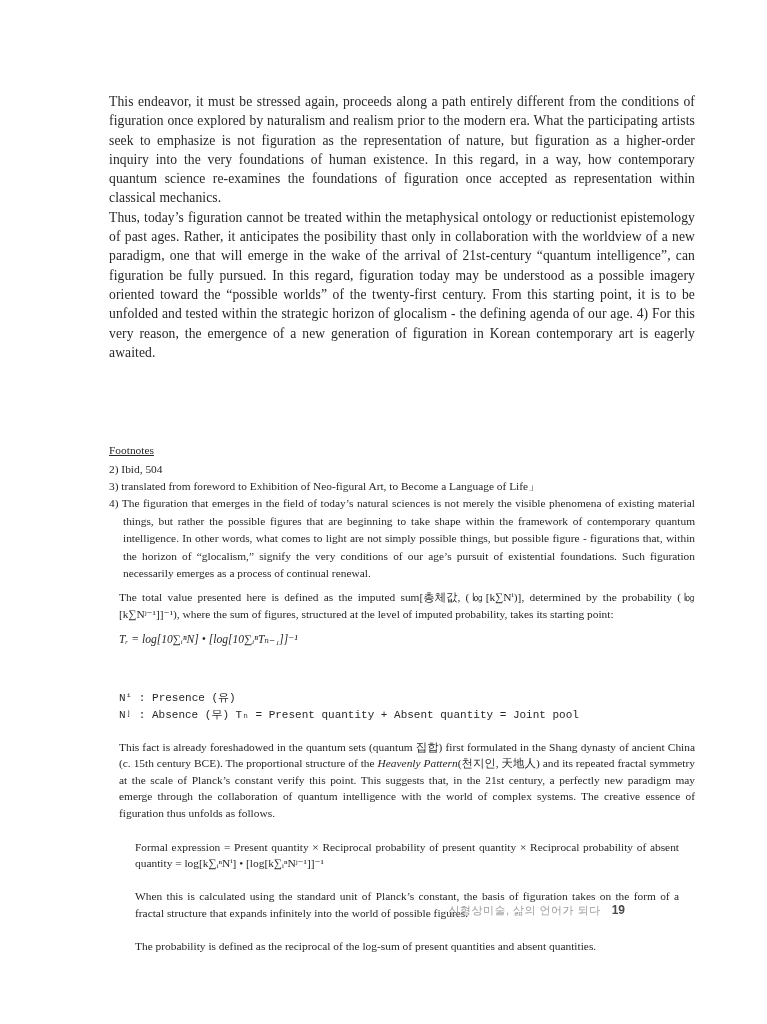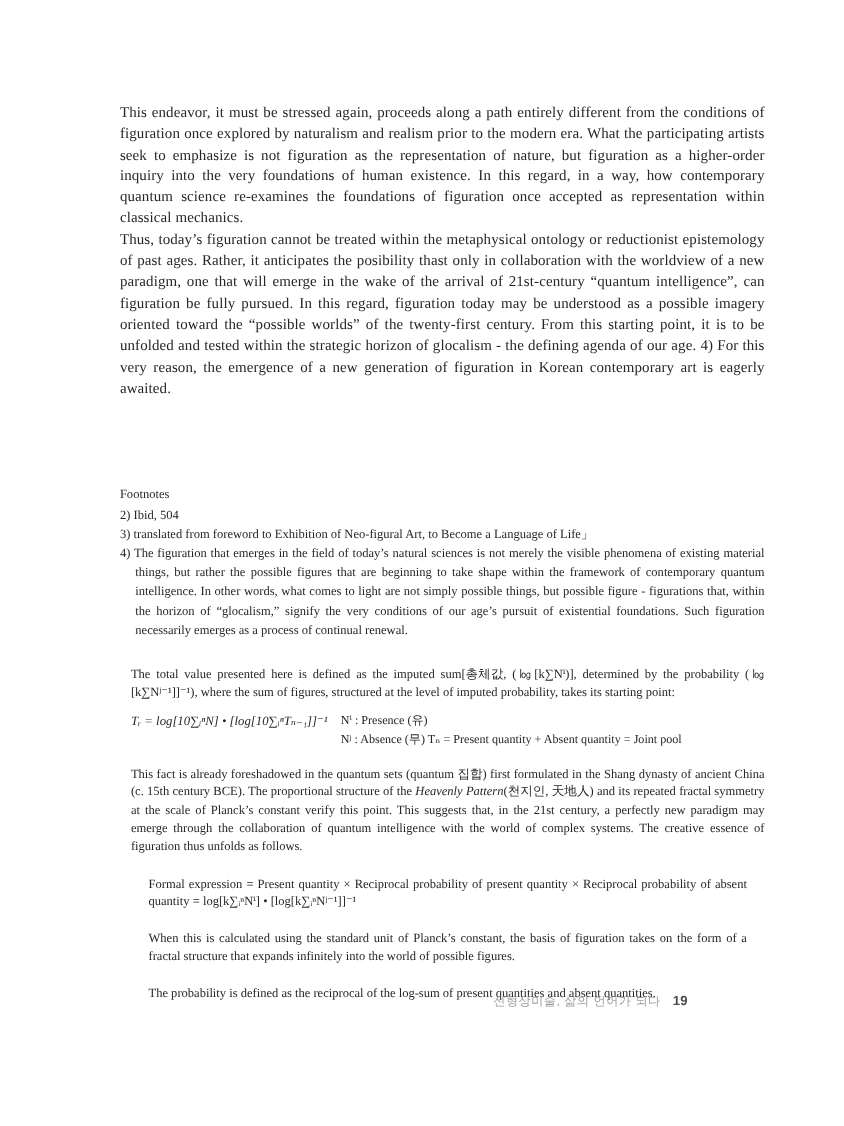--- a/index.html
+++ b/index.html
@@ -29,52 +29,55 @@
     text-align: justify;
     letter-spacing: 0.1px;
   }
   .footnotes {
     margin-top: 80px;
     font-size: 11.4px;
     line-height: 17.4px;
   }
   .fn-heading {
     margin: 0 0 1px 0;
+    text-decoration: underline;
   }
   .fn-item {
     margin: 0;
     padding-left: 14px;
     text-indent: -14px;
     text-align: justify;
   }
   .fn-detail {
     padding-left: 10px;
   }
   .fn-para {
-    margin: 23px 0 0 0;
+    margin: 7px 0 0 0;
     line-height: 16.6px;
     text-align: justify;
   }
   .formula-row {
     display: flex;
     align-items: flex-start;
-    gap: 12px;
+    gap: 42px;
     margin-top: 8px;
     line-height: 17px;
+    flex-direction: column;
   }
   .math {
     white-space: nowrap;
     font-size: 11.6px;
     font-style: italic;
   }
   .legend {
     font-size: 11px;
   }
   .legend-line {
     white-space: nowrap;
+    font-family: Liberation Mono, monospace;
   }
   .closing-para {
     margin-top: 15px;
   }
   .formula-section {
     margin-top: 17px;
     padding-left: 10px;
   }
   .fs-heading {
     font-weight: bold;

